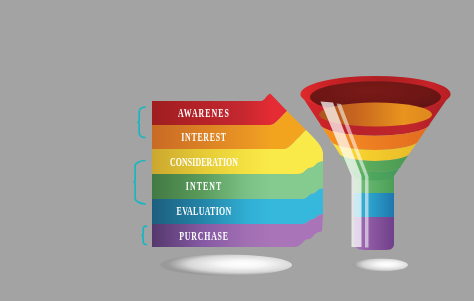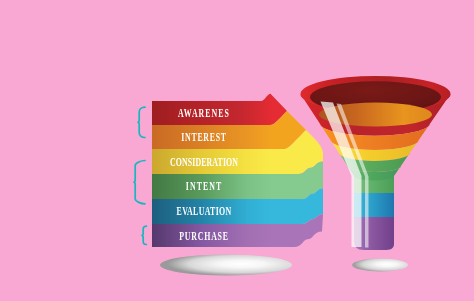--- a/index.html
+++ b/index.html
@@ -1,17 +1,17 @@
 <!DOCTYPE html>
 <html><head>
 <meta charset="utf-8">
 <style>
   html,body{margin:0;padding:0;background:#ffffff;}
   body{width:474px;height:301px;overflow:hidden;font-family:"Liberation Serif",serif;}
-  #stage{position:relative;width:474px;height:301px;background:#f9a8d4;}
+  #stage{position:relative;width:474px;height:301px;background:#a3a3a3;}
   svg{display:block;}
 </style>
 </head>
 <body>
 
 <div id="stage">
 <svg id="scene" width="474" height="301" viewBox="0 0 474 301" xmlns="http://www.w3.org/2000/svg">
   <defs>
 
     <linearGradient id="gRed" x1="152" y1="0" x2="272" y2="0" gradientUnits="userSpaceOnUse">

